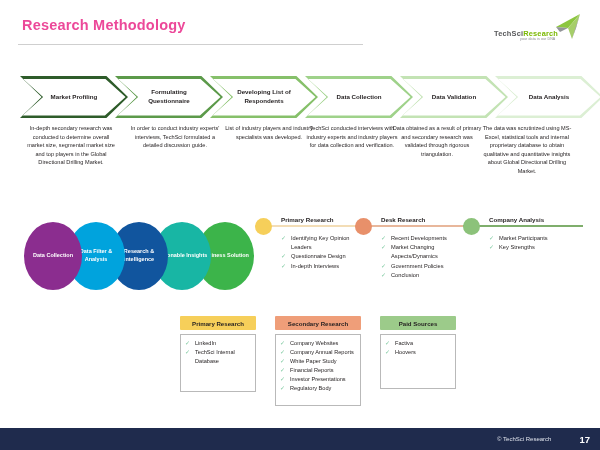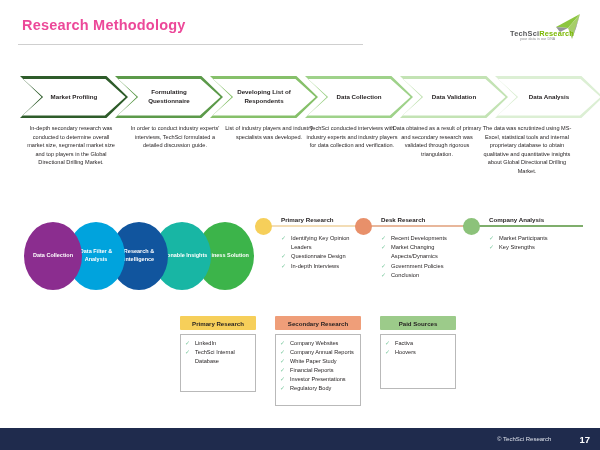--- a/index.html
+++ b/index.html
@@ -29,21 +29,21 @@
     width: 345px; height: 1px;
     background: #cfcfcf;
   }
   #brand-logo {
     position: absolute;
     right: 14px; top: 12px;
     width: 96px; height: 34px;
   }
   #brand-logo .logo-text {
     position: absolute;
-    left: 20px; top: 17px;
+    left: 4px; top: 17px;
     font-size: 7.4px;
     font-weight: bold;
     letter-spacing: .2px;
     white-space: nowrap;
   }
   #brand-logo .logo-text .t-dark { color: #58595b; }
   #brand-logo .logo-text .t-green { color: #7ab800; }
   #brand-logo .logo-tag {
     position: absolute;
     left: 30px; top: 25px;

